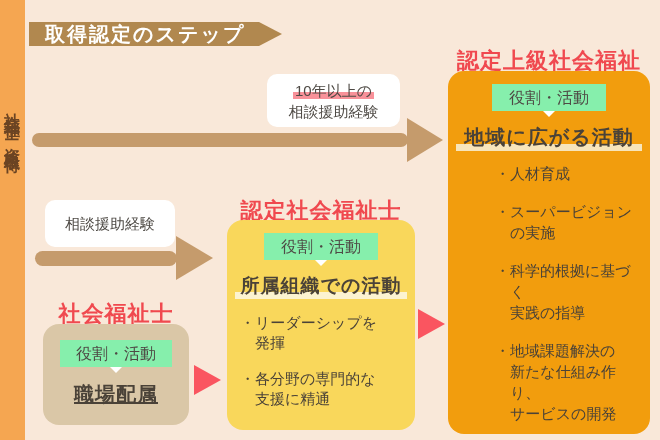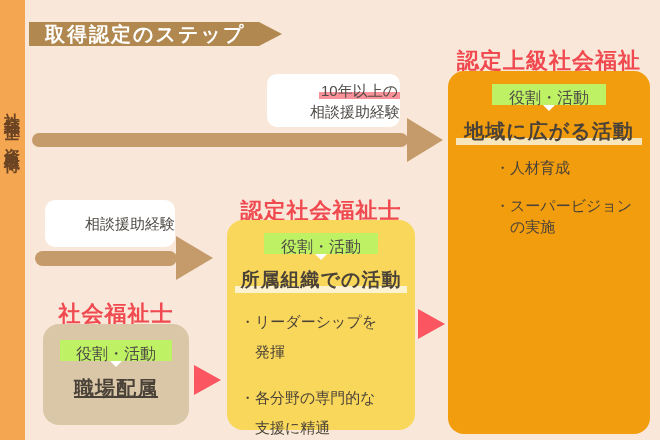--- a/index.html
+++ b/index.html
@@ -33,21 +33,21 @@
   .shaft{background:var(--arrow_tan,#C59B6C);border-radius:8px;}
   .shaft-10{left:32px;top:133px;width:376px;height:14px;}
   .head{width:0;height:0;border-top:22px solid transparent;border-bottom:22px solid transparent;
         border-left:36px solid var(--arrow_tan,#C59B6C);}
   .head-10{left:407px;top:118px;}
   .shaft-5{left:35px;top:251px;width:142px;height:15px;}
   .head-5{left:176px;top:236px;border-left-width:37px;}
 
   
   .exp-label{
-    background:#fff;border-radius:10px;text-align:right;
+    background:#fff;border-radius:10px;text-align:center;
     font-size:15px;line-height:21px;color:var(--label_text,#4E4A45);
     display:flex;flex-direction:column;justify-content:center;
   }
   .exp-10{left:267px;top:74px;width:133px;height:53px;}
   .exp-5{left:45px;top:200px;width:130px;height:47px;}
   .hl-pink{background:linear-gradient(transparent 58%,var(--pink_hl,#F89199) 58%);padding:0 2px;}
 
   
   .stage-title{font-size:22px;font-weight:bold;color:var(--red,#F0494F);text-align:center;letter-spacing:1px;}
   .title-1{left:43px;top:299px;width:146px;}
@@ -55,21 +55,21 @@
   .title-3{left:448px;top:46px;width:202px;}
 
   
   .card{border-radius:16px;}
   .card-1{left:43px;top:324px;width:146px;height:101px;background:var(--beige,#DAC7A7);}
   .card-2{left:227px;top:220px;width:188px;height:210px;background:var(--yellow,#F9D75B);}
   .card-3{left:448px;top:71px;width:202px;height:363px;background:var(--orange,#F29D0D);}
 
   
   .tag{
-    position:relative;margin:13px auto 0;width:114px;height:21px;background:#bef264;
+    position:relative;margin:13px auto 0;width:114px;height:27px;background:#86efac;
     font-size:16px;line-height:27px;text-align:center;color:var(--label_text,#4E4A45);
   }
   .card-1 .tag{margin-top:16px;width:112px;}
   .tag::after{
     content:"";position:absolute;left:50%;bottom:-6px;transform:translateX(-50%);
     border:6px solid transparent;border-top:6px solid #fff;border-bottom:0;
   }
 
   
   .heading{
@@ -77,21 +77,21 @@
     color:var(--text_dark,#4A4238);letter-spacing:1px;white-space:nowrap;
   }
   .card-1 .heading{margin-top:14px;text-decoration:underline;}
   .card-2 .heading{background:linear-gradient(transparent 74%,var(--cream_yellow,#FCF3D0) 74%);font-size:19px;}
   .card-3 .heading{background:linear-gradient(transparent 74%,var(--cream_orange,#F7E5BB) 74%);}
 
   
   .bullets{margin:14px 0 0;padding:0 13px;list-style:none;font-size:15px;}
   .bullets li{
     white-space:pre-line;padding-left:15px;text-indent:-15px;
-    line-height:30px;margin-bottom:16px;color:var(--text_dark,#4A4238);
+    line-height:20px;margin-bottom:16px;color:var(--text_dark,#4A4238);
   }
   .card-3 .bullets{margin-top:12px;padding-left:47px;}
   .card-3 .bullets li{line-height:21px;margin-bottom:17px;}
 
   
   .tri{width:0;height:0;border-top:15px solid transparent;border-bottom:15px solid transparent;
        border-left:27px solid var(--pink_tri,#FA5560);}
   .tri-1{left:194px;top:365px;}
   .tri-2{left:418px;top:309px;}
 </style>
@@ -139,14 +139,19 @@
 <div class="abs tri tri-2"></div>
 
 <div class="abs stage-title title-3">認定上級社会福祉士</div>
 <div class="abs card card-3">
   <div class="tag">役割・活動</div>
   <div class="heading"><span>地域に広がる活動</span></div>
   <ul class="bullets">
     <li>・人材育成</li>
     <li>・スーパービジョン
 の実施</li>
+    <li>・科学的根拠に基づく
+実践の指導</li>
+    <li>・地域課題解決の
+新たな仕組み作り、
+サービスの開発</li>
   </ul>
 </div>
 
 </body></html>

